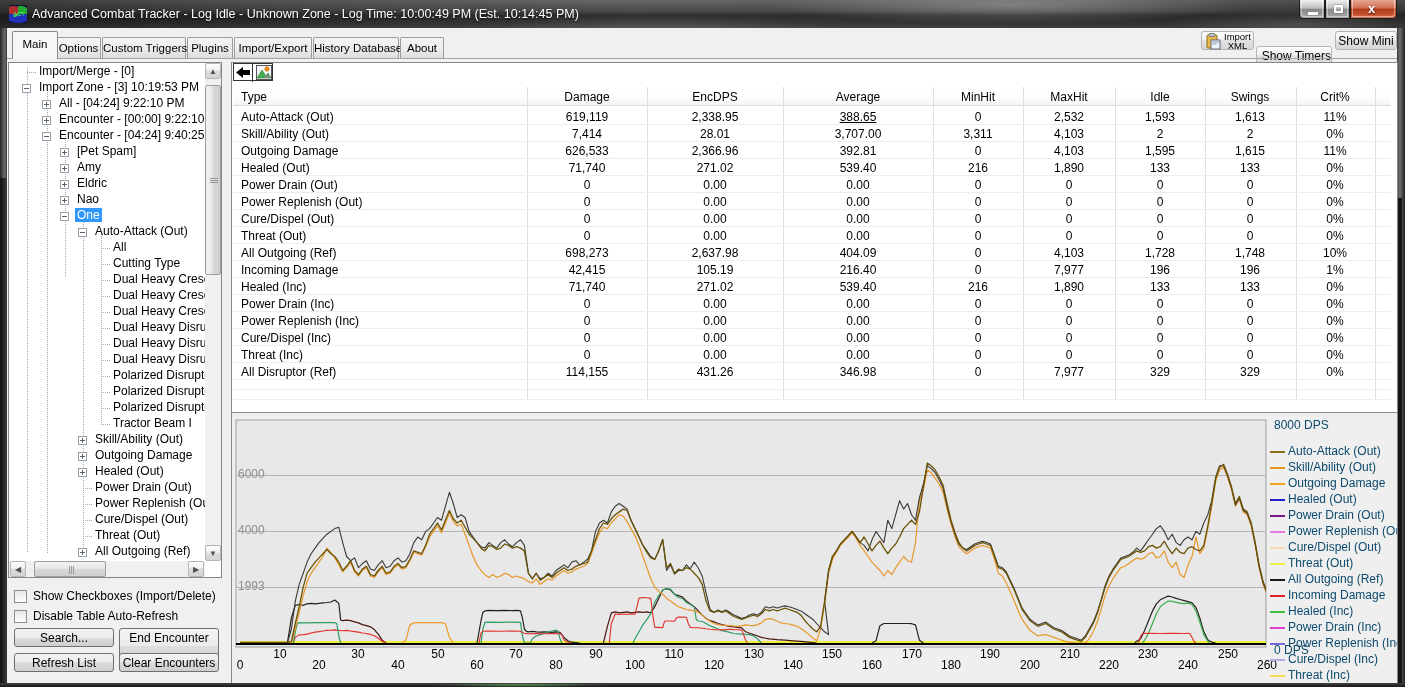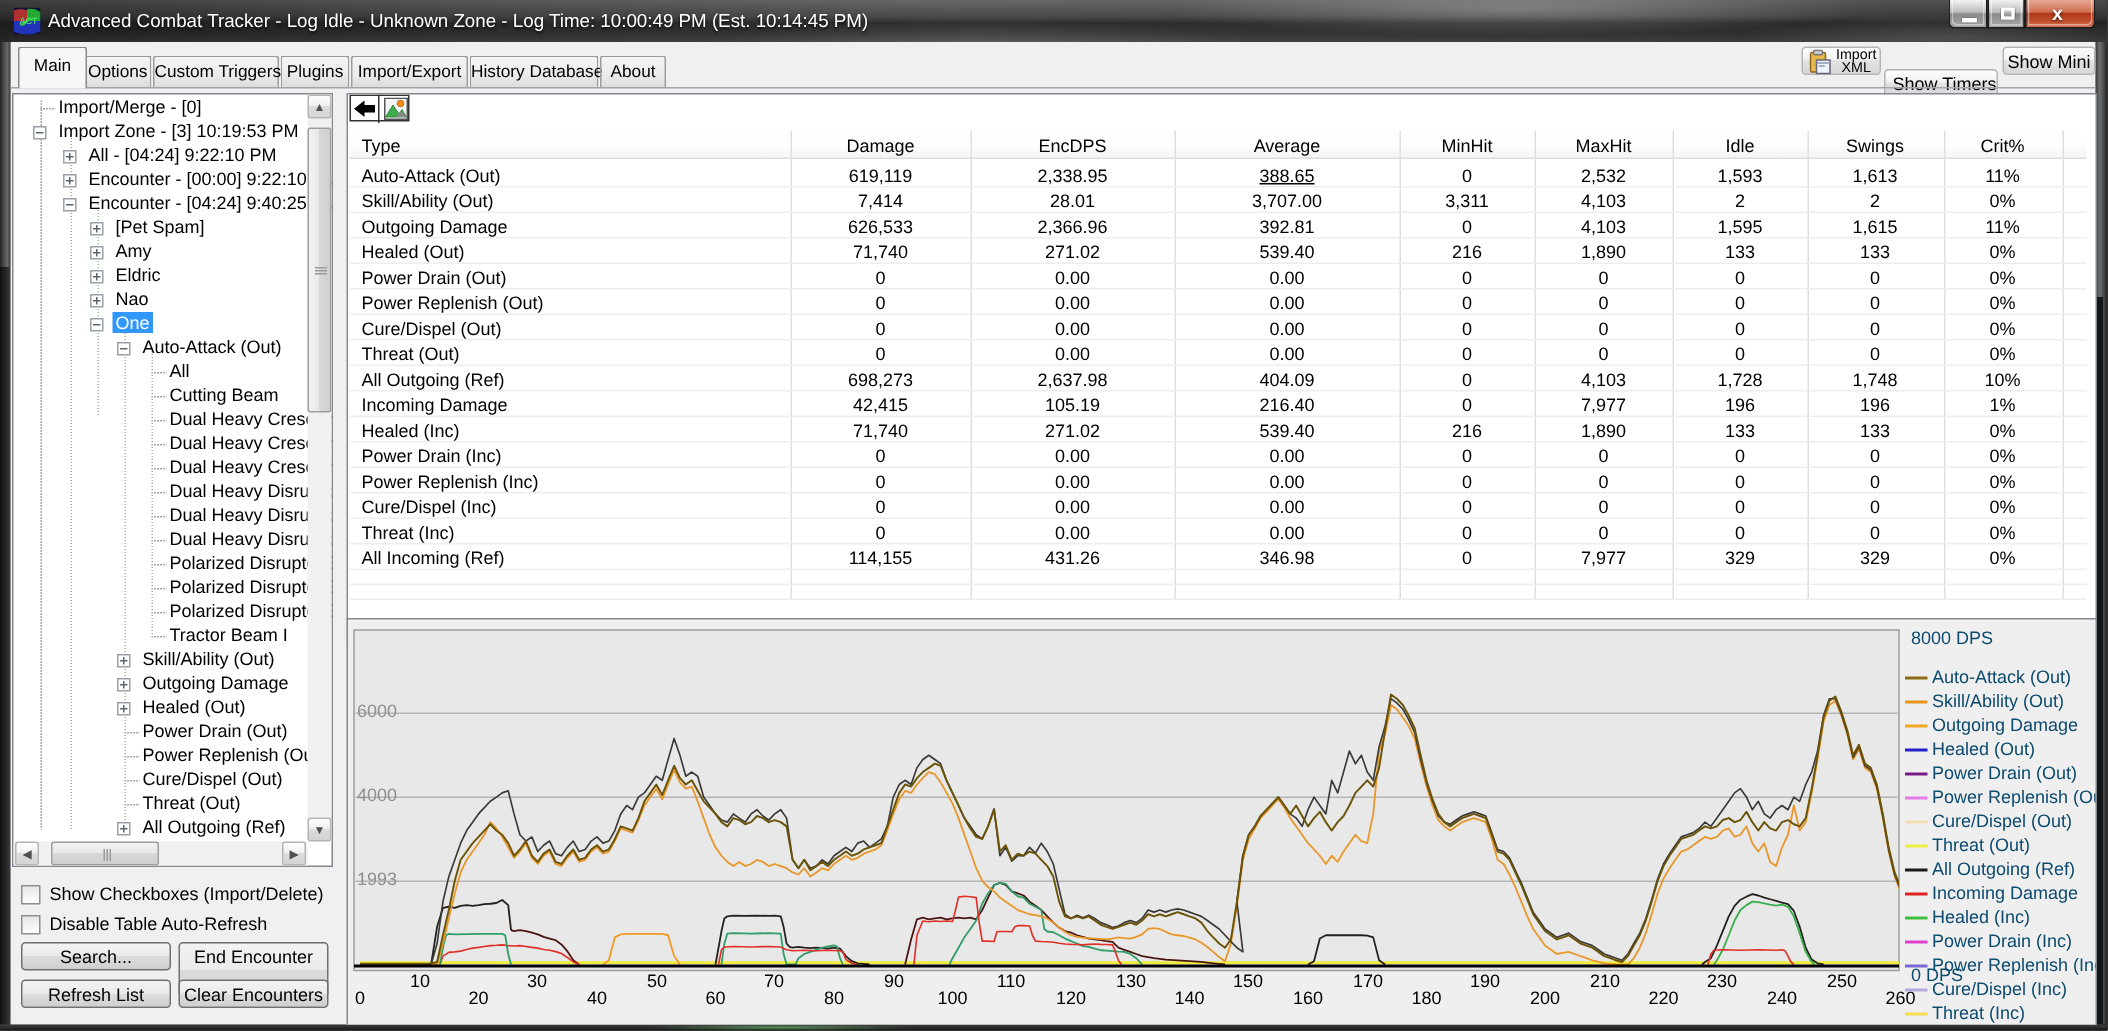--- a/index.html
+++ b/index.html
@@ -184,21 +184,21 @@
       </div>
       <div class="ti" style="left:66px;top:145px;background:#3097fb;color:#fff;padding:0 2px;">One</div>
       <div class="doth" style="left:74px;top:169px;width:4px;"></div>
       <div class="tbox" style="left:69px;top:165px;">
         <i></i>
       </div>
       <div class="ti" style="left:86px;top:161px;">Auto-Attack (Out)</div>
       <div class="doth" style="left:92px;top:185px;width:10px;"></div>
       <div class="ti" style="left:104px;top:177px;">All</div>
       <div class="doth" style="left:92px;top:201px;width:10px;"></div>
-      <div class="ti" style="left:104px;top:193px;">Cutting Beam</div>
+      <div class="ti" style="left:104px;top:193px;">Cutting Type</div>
       <div class="doth" style="left:92px;top:217px;width:10px;"></div>
       <div class="ti" style="left:104px;top:209px;">Dual Heavy Crescent Wave</div>
       <div class="doth" style="left:92px;top:233px;width:10px;"></div>
       <div class="ti" style="left:104px;top:225px;">Dual Heavy Crescent Wave</div>
       <div class="doth" style="left:92px;top:249px;width:10px;"></div>
       <div class="ti" style="left:104px;top:241px;">Dual Heavy Crescent Wave</div>
       <div class="doth" style="left:92px;top:265px;width:10px;"></div>
       <div class="ti" style="left:104px;top:257px;">Dual Heavy Disruptor Beam</div>
       <div class="doth" style="left:92px;top:281px;width:10px;"></div>
       <div class="ti" style="left:104px;top:273px;">Dual Heavy Disruptor Beam</div>
@@ -444,21 +444,21 @@
       <div class="cell" style="left:9px;top:285px;text-align:left;">Threat (Inc)</div>
       <div class="cell" style="left:355px;top:285px;transform:translateX(-50%);">0</div>
       <div class="cell" style="left:483px;top:285px;transform:translateX(-50%);">0.00</div>
       <div class="cell" style="left:626px;top:285px;transform:translateX(-50%);">0.00</div>
       <div class="cell" style="left:746px;top:285px;transform:translateX(-50%);">0</div>
       <div class="cell" style="left:837px;top:285px;transform:translateX(-50%);">0</div>
       <div class="cell" style="left:928px;top:285px;transform:translateX(-50%);">0</div>
       <div class="cell" style="left:1018px;top:285px;transform:translateX(-50%);">0</div>
       <div class="cell" style="left:1103px;top:285px;transform:translateX(-50%);">0%</div>
       <div class="rowline" style="top:316px;"></div>
-      <div class="cell" style="left:9px;top:302px;text-align:left;">All Incoming (Ref)</div>
+      <div class="cell" style="left:9px;top:302px;text-align:left;">All Disruptor (Ref)</div>
       <div class="cell" style="left:355px;top:302px;transform:translateX(-50%);">114,155</div>
       <div class="cell" style="left:483px;top:302px;transform:translateX(-50%);">431.26</div>
       <div class="cell" style="left:626px;top:302px;transform:translateX(-50%);">346.98</div>
       <div class="cell" style="left:746px;top:302px;transform:translateX(-50%);">0</div>
       <div class="cell" style="left:837px;top:302px;transform:translateX(-50%);">7,977</div>
       <div class="cell" style="left:928px;top:302px;transform:translateX(-50%);">329</div>
       <div class="cell" style="left:1018px;top:302px;transform:translateX(-50%);">329</div>
       <div class="cell" style="left:1103px;top:302px;transform:translateX(-50%);">0%</div>
       <div class="rowline" style="top:326px;"></div>
       <div class="rowline" style="top:336px;"></div>

